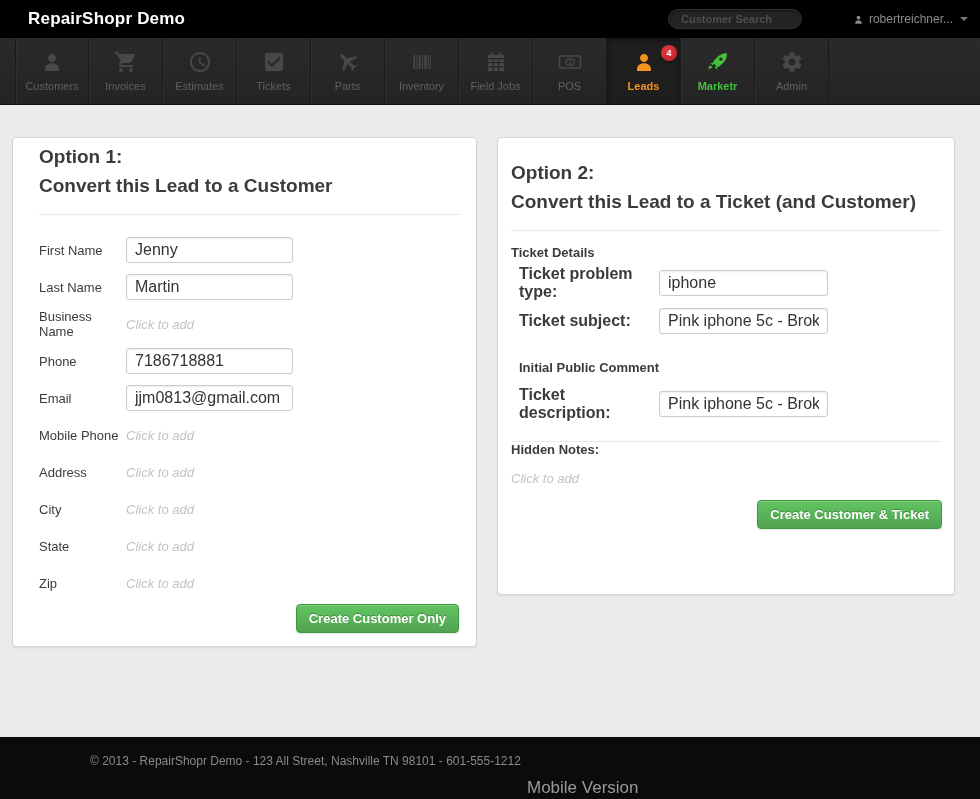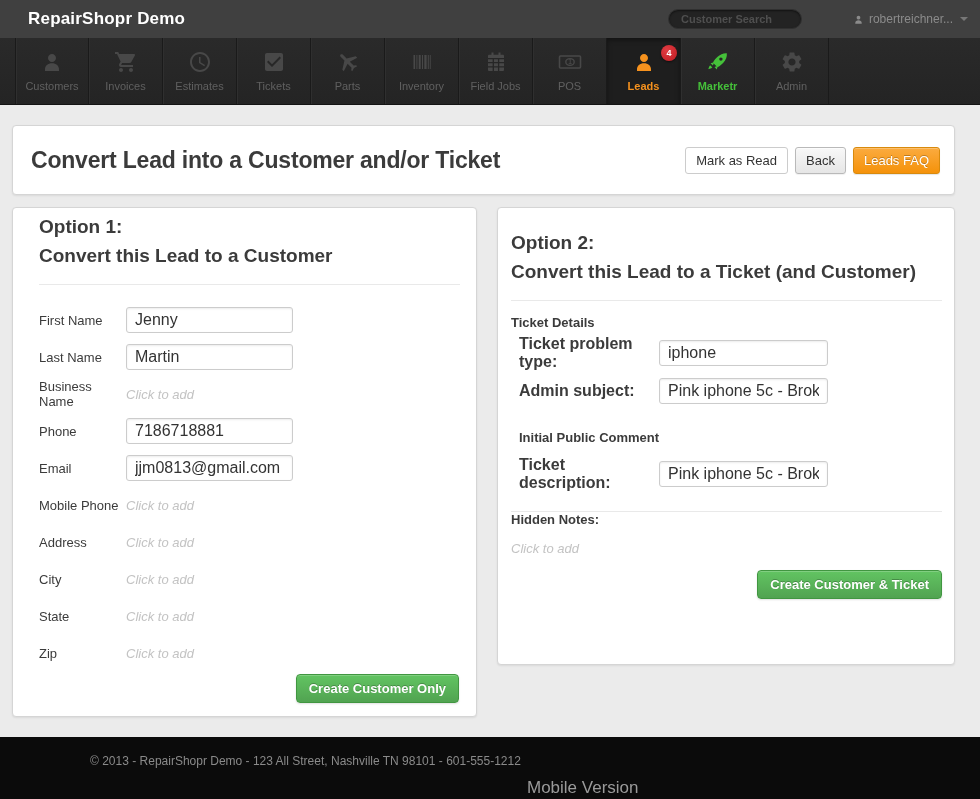--- a/index.html
+++ b/index.html
@@ -8,21 +8,21 @@
     height: 799px;
     background: #ebebeb;
     font-family: "Liberation Sans", sans-serif;
     position: relative;
     overflow: hidden;
   }
 
   
   .topbar {
     height: 38px;
-    background: #404040;
+    background: #000000;
     position: relative;
     display: flex;
     align-items: center;
   }
   .brand {
     color: #fff;
     font-size: 17px;
     font-weight: bold;
     margin-left: 28px;
     letter-spacing: .2px;
@@ -314,28 +314,20 @@
     <svg class="nav-icon" viewBox="0 0 24 24" fill="currentColor">
         <path d="M19.14 12.94c.04-.3.06-.61.06-.94 0-.32-.02-.64-.07-.94l2.03-1.58c.18-.14.23-.41.12-.61l-1.92-3.32c-.12-.22-.37-.29-.59-.22l-2.39.96c-.5-.38-1.03-.7-1.62-.94l-.36-2.54c-.04-.24-.24-.41-.48-.41h-3.84c-.24 0-.43.17-.47.41l-.36 2.54c-.59.24-1.13.57-1.62.94l-2.39-.96c-.22-.08-.47 0-.59.22L2.74 8.87c-.12.21-.08.47.12.61l2.03 1.58c-.05.3-.09.63-.09.94s.02.64.07.94l-2.03 1.58c-.18.14-.23.41-.12.61l1.92 3.32c.12.22.37.29.59.22l2.39-.96c.5.38 1.03.7 1.62.94l.36 2.54c.05.24.24.41.48.41h3.84c.24 0 .44-.17.47-.41l.36-2.54c.59-.24 1.13-.56 1.62-.94l2.39.96c.22.08.47 0 .59-.22l1.92-3.32c.12-.22.07-.47-.12-.61l-2.01-1.58zM12 15.6c-1.98 0-3.6-1.62-3.6-3.6s1.62-3.6 3.6-3.6 3.6 1.62 3.6 3.6-1.62 3.6-3.6 3.6z"></path>
       </svg>
     <span class="nav-label">Admin</span>
   </div>
 
 </div>
 
 <div class="content">
 
-  <div class="card title-card">
-    <h1 class="page-title">Convert Lead into a Customer and/or Ticket</h1>
-    <div class="title-actions">
-      <button class="btn btn-plain">Mark as Read</button>
-      <button class="btn btn-default">Back</button>
-      <button class="btn btn-orange">Leads FAQ</button>
-    </div>
-  </div>
 
   <div class="cards-row">
 
     <div class="card option-card" id="option1-card">
       <div class="option-heading">
         <div>Option 1:</div>
         <div>Convert this Lead to a Customer</div>
       </div>
       <hr class="divider">
 
@@ -393,21 +385,21 @@
       <hr class="divider">
 
       <div class="section-label sec-ticket-details">Ticket Details</div>
 
       <div class="o2-rows">
         <div class="t-row">
           <span class="f-label">Ticket problem type:</span>
           <input class="text-input" type="text" value="iphone" style="">
         </div>
         <div class="t-row">
-          <span class="f-label">Admin subject:</span>
+          <span class="f-label">Ticket subject:</span>
           <input class="text-input" type="text" value="Pink iphone 5c - Broken Screen" style="">
         </div>
       </div>
 
       <div class="section-label sec-initial-comment">Initial Public Comment</div>
 
       <div class="o2-rows">
         <div class="t-row">
           <span class="f-label">Ticket description:</span>
           <input class="text-input" type="text" value="Pink iphone 5c - Broken Screen" style="">

